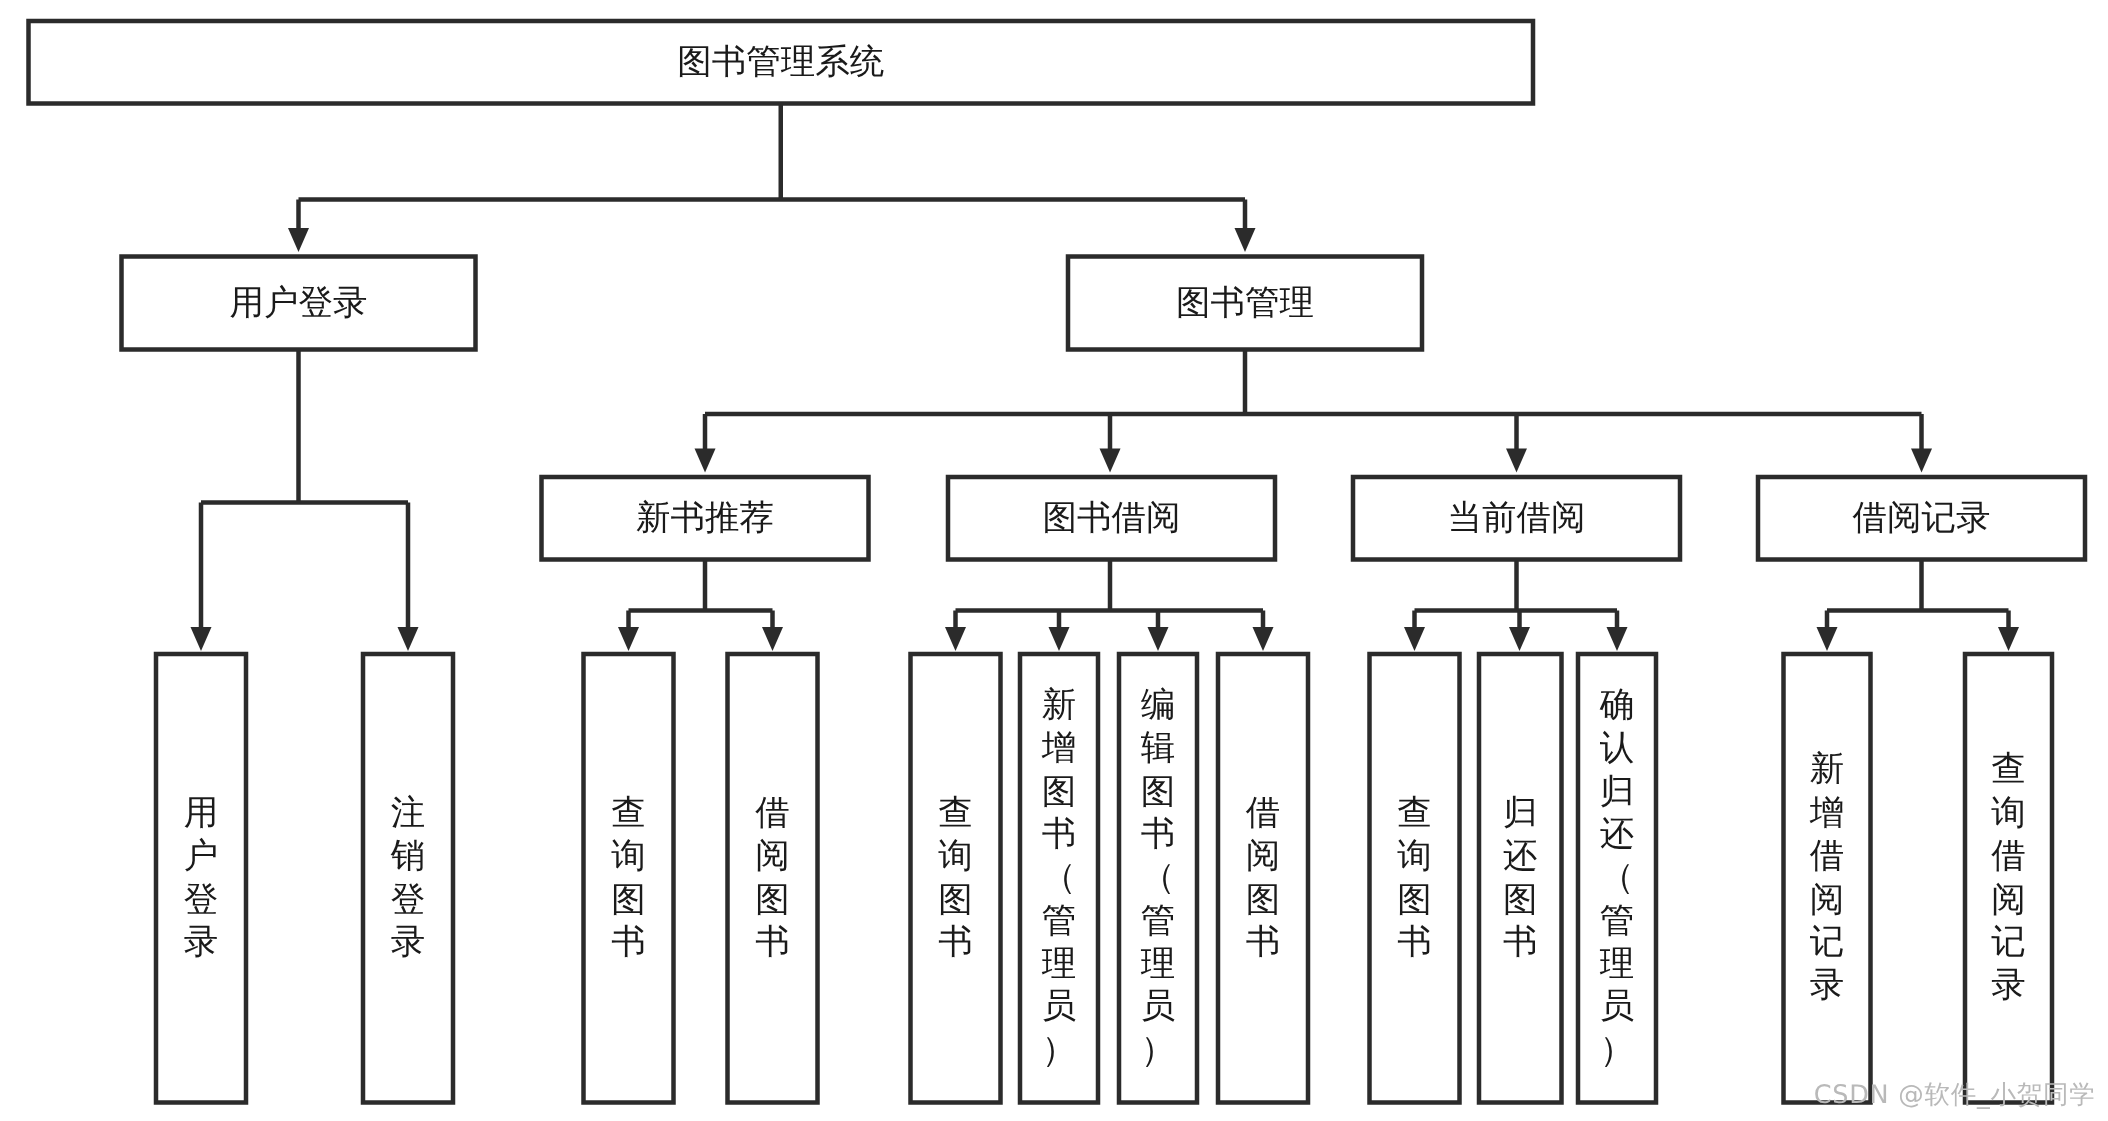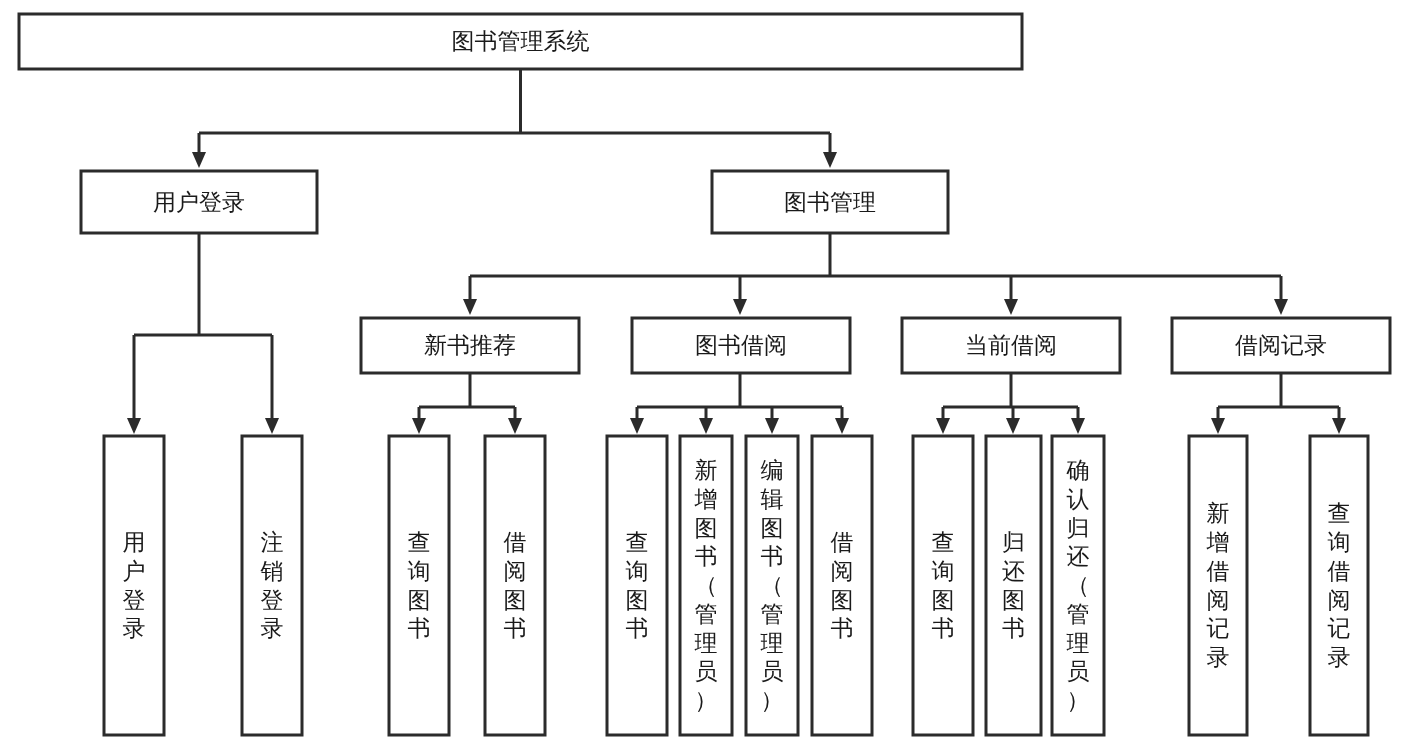--- a/index.html
+++ b/index.html
@@ -231,14 +231,15 @@
 记
 录</div>
       <div class="node-label-v" style="left: 1310px; width: 58px; top: 499.25px;">查
 询
 借
 阅
 记
 录</div>
     </div>
 
+  <div class="watermark">CSDN @软件_小贺同学</div>
 
 </div>
 
 </body></html>

